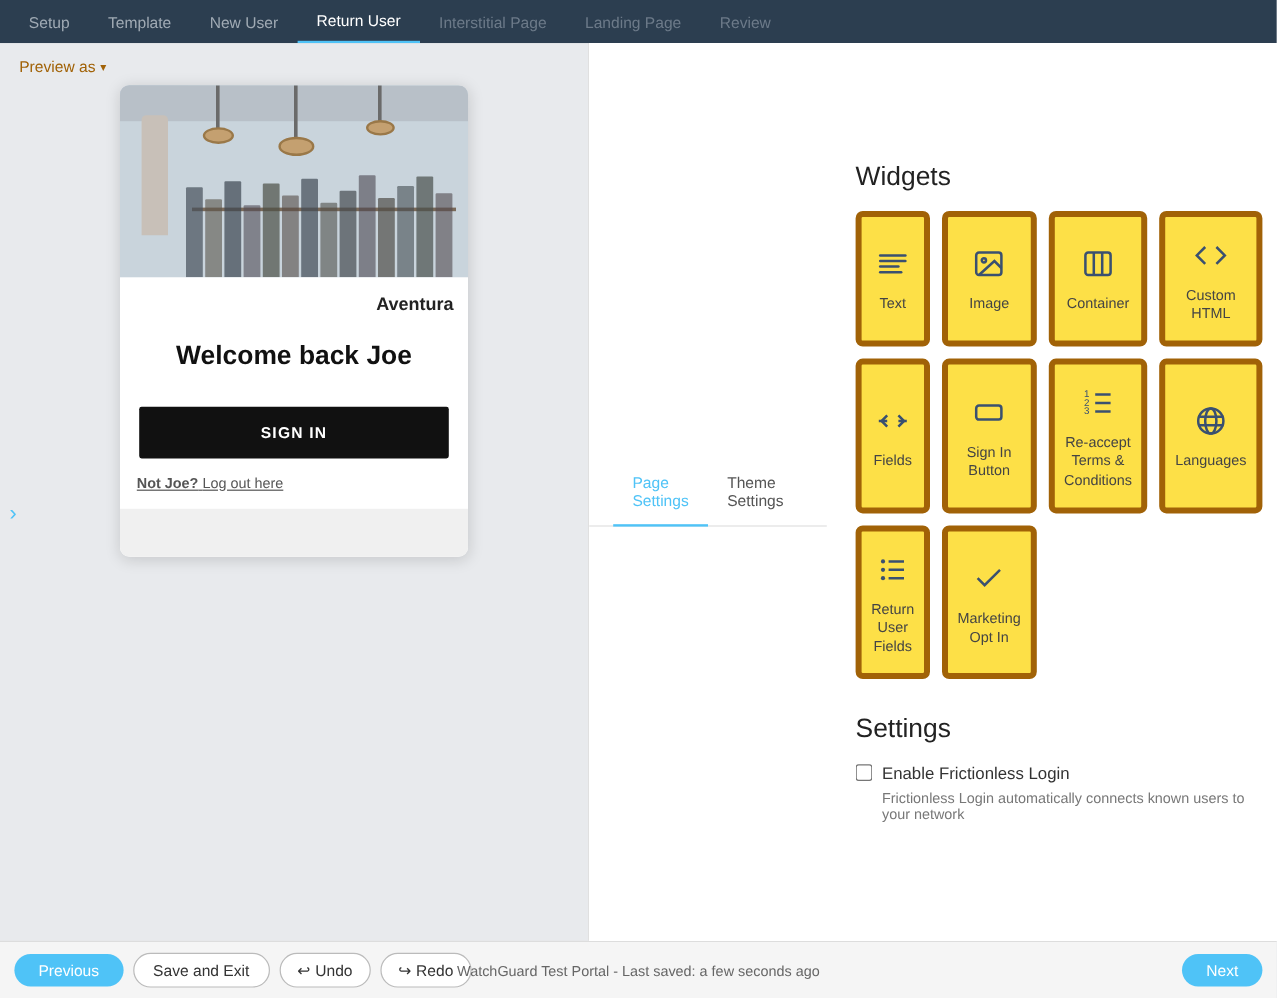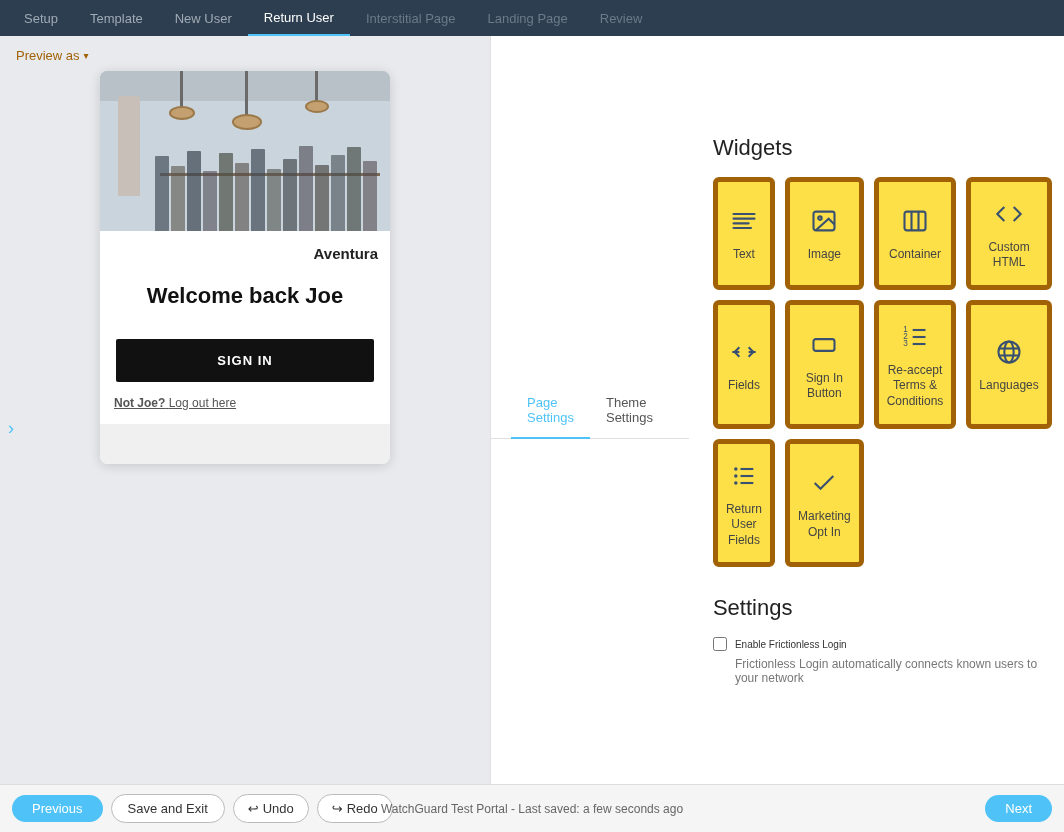--- a/index.html
+++ b/index.html
@@ -256,21 +256,21 @@
     }
     .checkbox-input {
       width: 14px;
       height: 14px;
       border: 1px solid #999;
       background: #fff;
       cursor: pointer;
       flex-shrink: 0;
     }
     .checkbox-label {
-      font-size: 10px;
+      font-size: 14px;
       color: #333;
     }
     .settings-hint {
       font-size: 12px;
       color: #777;
       margin-left: 22px;
     }
 
     
     .bottom-bar {

